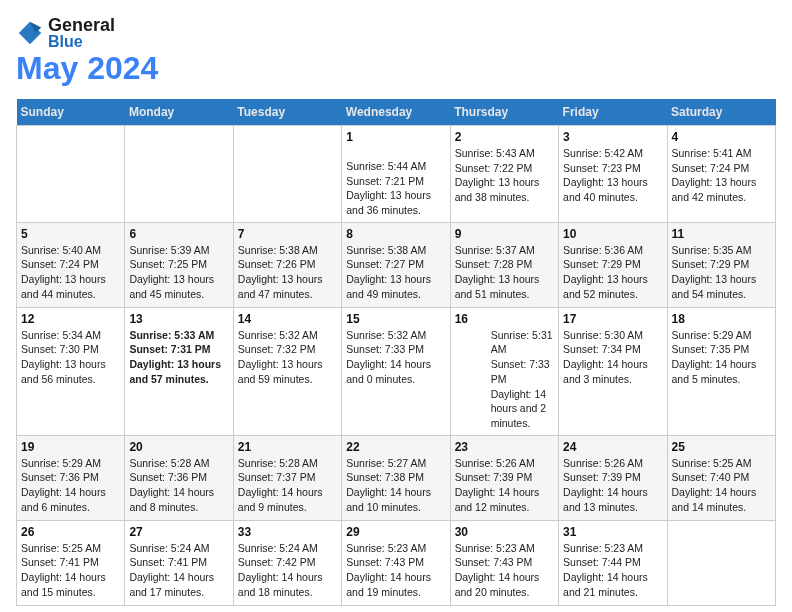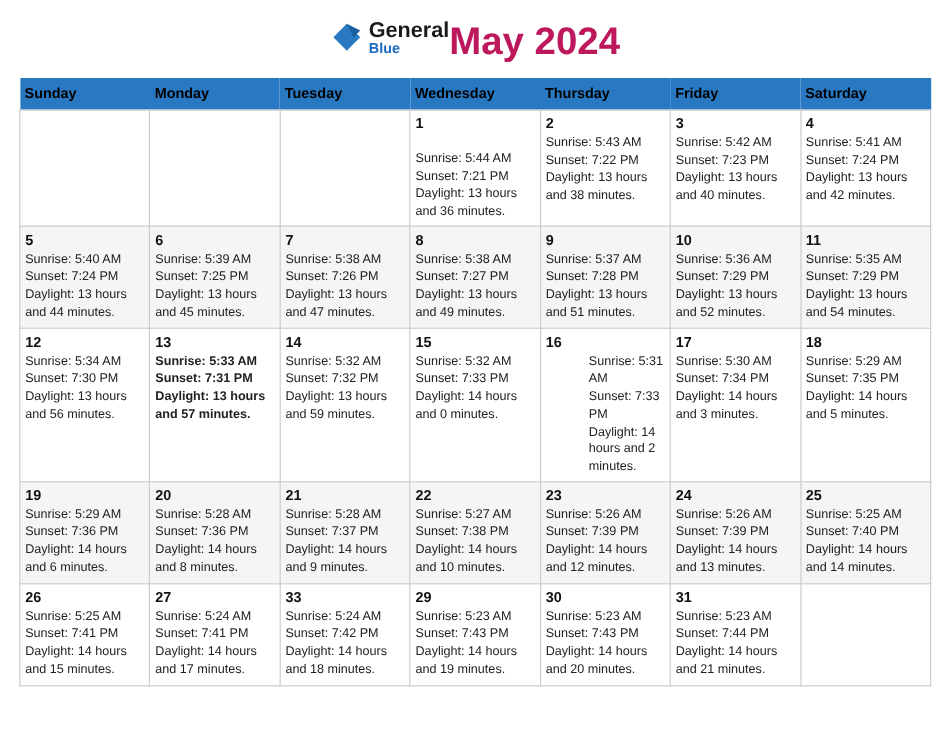--- a/index.html
+++ b/index.html
@@ -8,65 +8,66 @@
       background: #fff;
       width: 792px;
       min-height: 612px;
       padding: 16px;
     }
     .header {
       display: flex;
       justify-content: center;
       align-items: flex-start;
       margin-bottom: 12px;
+      flex-direction: column;
     }
     .logo {
       display: flex;
       align-items: center;
       gap: 4px;
     }
     .logo-text {
       display: flex;
       flex-direction: column;
       line-height: 1;
     }
     .logo-general {
       font-size: 18px;
       font-weight: bold;
       color: #1a1a1a;
     }
     .logo-blue {
-      font-size: 12px;
+      font-size: 16px;
       font-weight: bold;
       color: #1a6bbf;
     }
     .logo-icon {
       width: 28px;
       height: 28px;
     }
     .title-block {
       text-align: right;
     }
     .main-title {
       font-size: 32px;
       font-weight: bold;
-      color: #be185d;
+      color: #3b82f6;
     }
     .subtitle {
       font-size: 14px;
       color: #333;
     }
     table {
       width: 100%;
       border-collapse: collapse;
       font-size: 11px;
     }
     th {
       background-color: #2979c2;
-      color: #000000;
+      color: #e5e5e5;
       padding: 6px 4px;
       text-align: left;
       font-size: 12px;
       font-weight: bold;
     }
     td {
       border: 1px solid #ccc;
       vertical-align: top;
       padding: 4px;
       width: calc(100% / 7);

